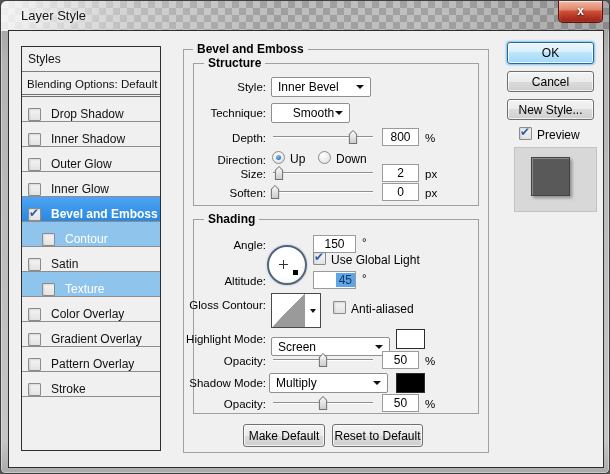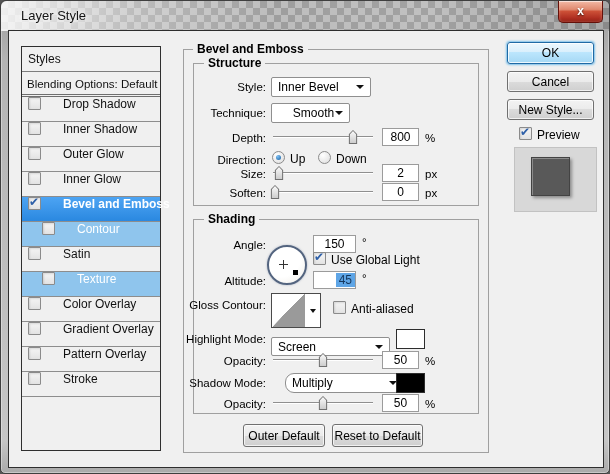--- a/index.html
+++ b/index.html
@@ -25,21 +25,21 @@
   
   .client { position:absolute; left:7px; top:29px; width:596px; height:438px;
     background:#f0f0f0; border:1px solid #2e2e2e; }
   
   .sidebar { position:absolute; left:20px; top:45px; width:140px; height:405px;
     border:1px solid #2f2f2f; background:#f0f0f0; }
   .side-header { height:25px; line-height:25px; padding-left:6px; font-size:12px; color:#111;
     border-bottom:1px solid #7d7d7d; }
   .side-blending { height:25px; line-height:25px; padding-left:5px; font-size:11.5px; color:#111;
     border-bottom:3px double #6e6e6e; cursor:pointer; }
-  .side-row { height:25px; display:flex; align-items:flex-start; padding-left:6px; gap:22px;
+  .side-row { height:25px; display:flex; align-items:flex-end; padding-left:6px; gap:10px;
     font-size:12px; color:#111; border-bottom:1px solid #8d8d8d; cursor:pointer; }
   .side-row.sel-row { background:linear-gradient(180deg,#4da4f3,#2a88e0); color:#fff; font-weight:bold; }
   .side-row.sub-row { background:#8fc5ed; color:#fff; padding-left:20px; }
   .side-label { white-space:nowrap; }
   
   .cb { width:13px; height:13px; min-width:13px; border:1px solid #8b8b8b; border-radius:1px;
     background:linear-gradient(180deg,#f5f5f5,#e3e3e3); position:relative; display:inline-block;
     box-shadow:inset 1px 1px 2px rgba(0,0,0,.12); cursor:pointer; }
   .cb .mark { position:absolute; left:0px; top:-3px; font-size:12px; font-weight:bold; color:#2d5fa8;
     font-family:"DejaVu Sans",sans-serif; }
@@ -271,39 +271,39 @@
     <div class="thumbw" style="left: 50%;">
         <div class="thumb">
           <i></i>
         </div>
       </div>
   </div>
   <input class="tbox" style="left: 381px; top: 350px;" value="50">
   <span class="unit" style="left:424px;top:354px;">%</span>
 
   <span class="lbl" style="top:376px;">Shadow Mode:</span>
-  <div class="dd" style="left:284px;top:372px;width:119px;height:20px;border-radius:9px;">
+  <div class="dd" style="left:268px;top:372px;width:119px;height:20px;">
     <span>Multiply</span>
     <span class="dda"></span>
   </div>
   <div class="swatch" style="left: 395px; top: 372px; background: rgb(0, 0, 0);"></div>
 
   <span class="lbl" style="top:397px;">Opacity:</span>
   <div class="slider" style="left:272px;top:394px;">
     <div class="track"></div>
     <div class="thumbw" style="left: 50%;">
         <div class="thumb">
           <i></i>
         </div>
       </div>
   </div>
   <input class="tbox" style="left: 381px; top: 393px;" value="50">
   <span class="unit" style="left:424px;top:397px;">%</span>
 
-  <button class="btn" style="left:242px;top:423px;width:82px;height:23px;">Outer Default</button>
+  <button class="btn" style="left:242px;top:423px;width:82px;height:23px;">Make Default</button>
   <button class="btn" style="left:331px;top:423px;width:91px;height:23px;">Reset to Default</button>
 
   <button class="btn btn-default" style="left:506px;top:41px;width:87px;height:22px;">OK</button>
   <button class="btn" style="left:506px;top:70px;width:87px;height:21px;">Cancel</button>
   <button class="btn" style="left:506px;top:98px;width:87px;height:21px;">New Style...</button>
 
   <span class="cb" style="position:absolute;left:518px;top:126px;">
     <span class="mark">✔</span>
   </span>
   <span class="chk-label" style="left:536px;top:127px;">Preview</span>

